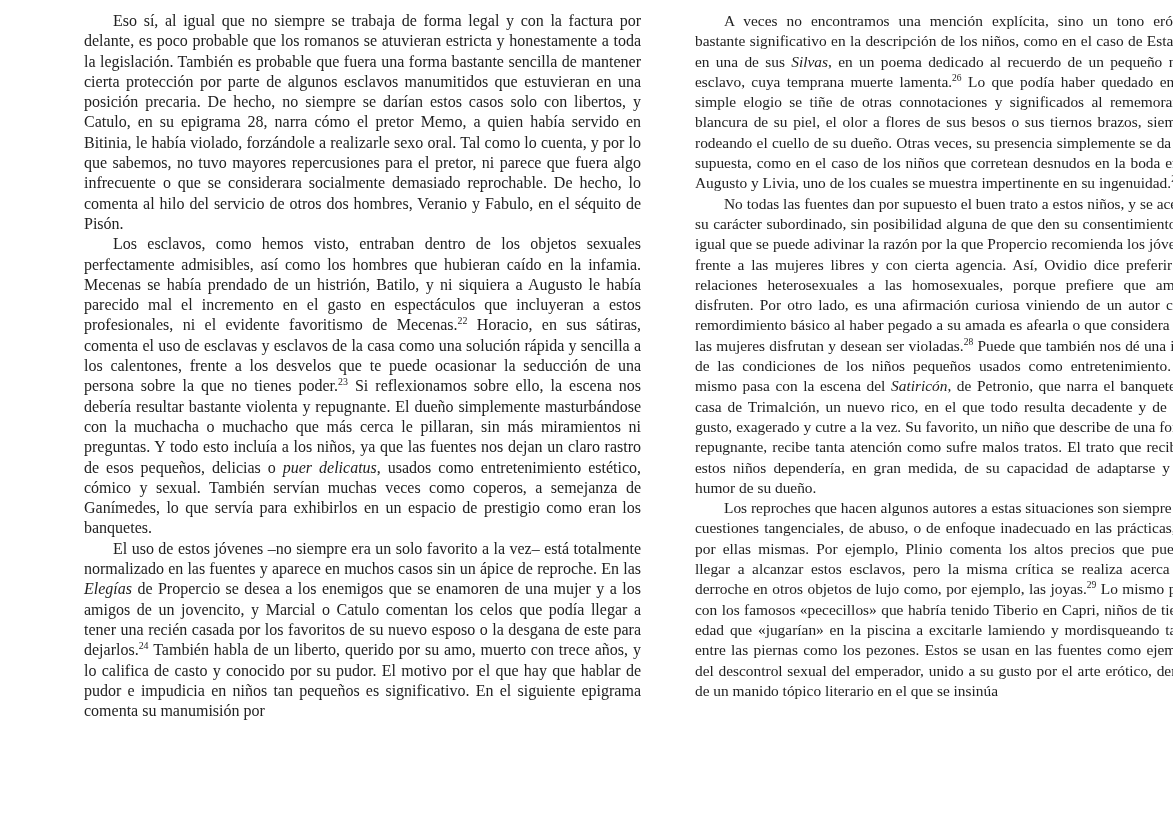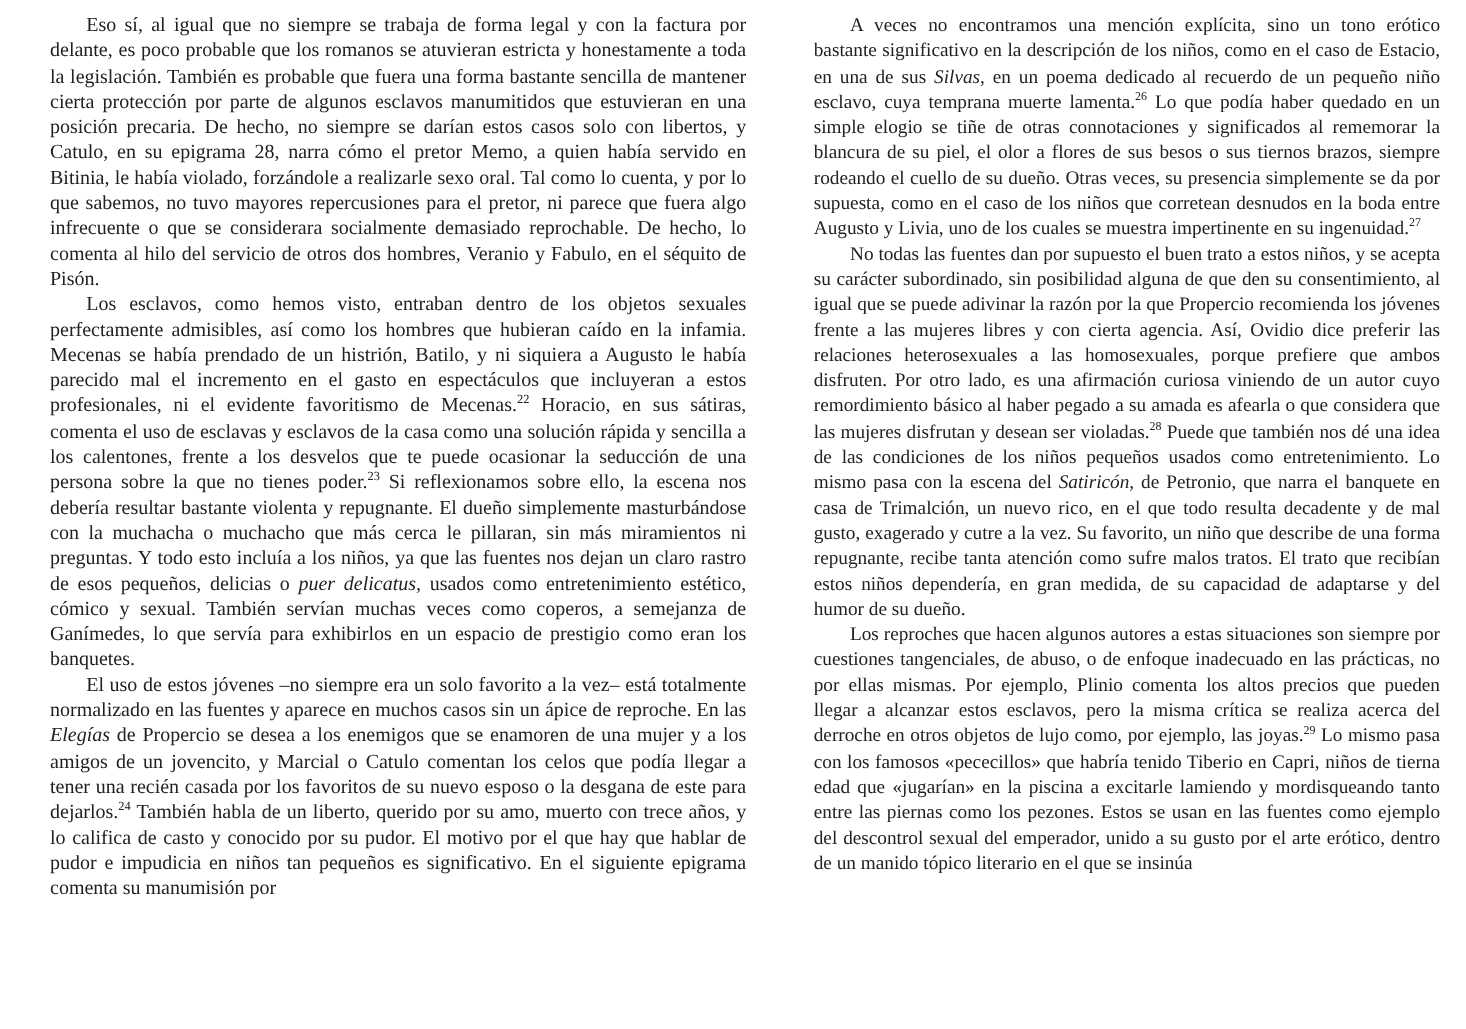--- a/index.html
+++ b/index.html
@@ -17,20 +17,21 @@
   }
   .spread {
     position: absolute;
     inset: 0;
   }
   .column {
     position: absolute;
     top: 11px;
     text-align: justify;
     hyphens: auto;
+    margin-left: 44px;
     -webkit-hyphens: auto;
   }
   .column.left {
     left: 40px;
     width: 557px;
     font-size: 16px;
     line-height: 20.3px;
   }
   .column.right {
     left: 651px;

